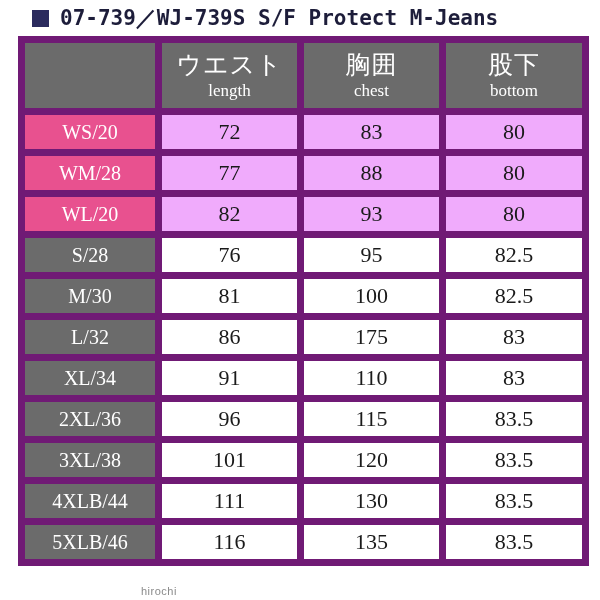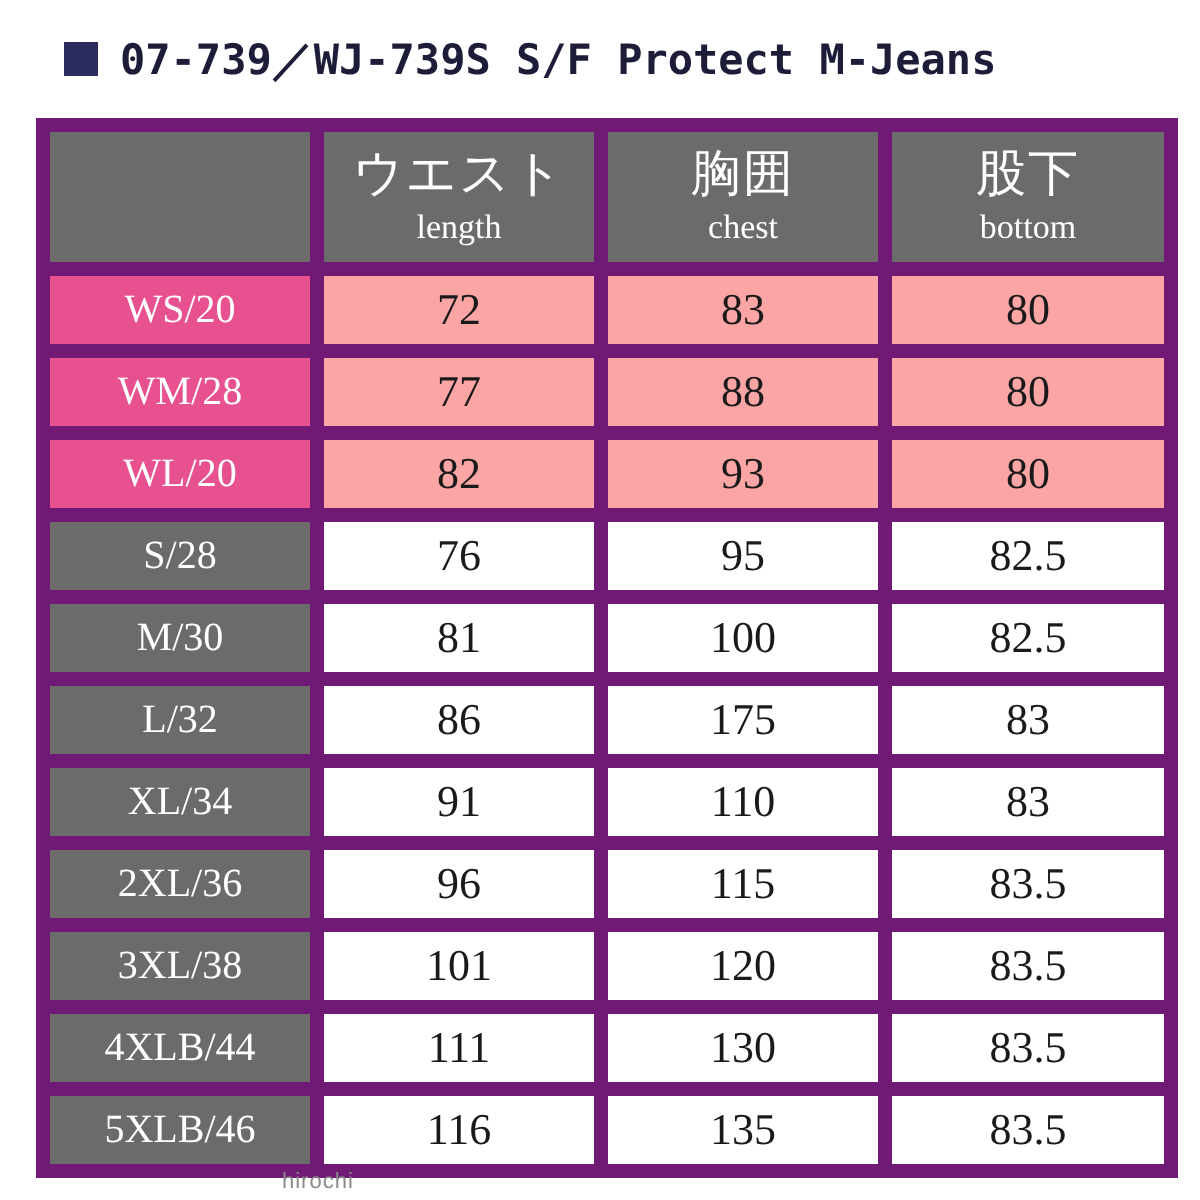--- a/index.html
+++ b/index.html
@@ -16,21 +16,21 @@
     width: 600px;
     height: 600px;
     background: #ffffff;
     overflow: hidden;
   }
 
   
   .title-row {
     display: flex;
     align-items: center;
-    height: 59px;
+    height: 36px;
     padding-left: 32px;
   }
   .title-marker {
     width: 17px;
     height: 17px;
     background: #2b2b5e;
     margin-right: 11px;
     flex: 0 0 auto;
   }
   .title-text {
@@ -93,21 +93,21 @@
   }
   .lbl-pink { background: #e8518f; }
   .lbl-gray { background: #6b6b6b; }
 
   
   .val {
     font-size: 22px;
     color: #1a1a1a;
     height: 41px;
   }
-  .val-pink { background: #fca5a5; margin-top: 28px; }
+  .val-pink { background: #f0abfc; margin-top: 28px; }
   .val-white { background: #ffffff; }
 
   
   .watermark {
     position: absolute;
     left: 141px;
     bottom: 3px;
     font-family: Liberation Sans, sans-serif;
     font-size: 11px;
     color: #8a8a8a;

